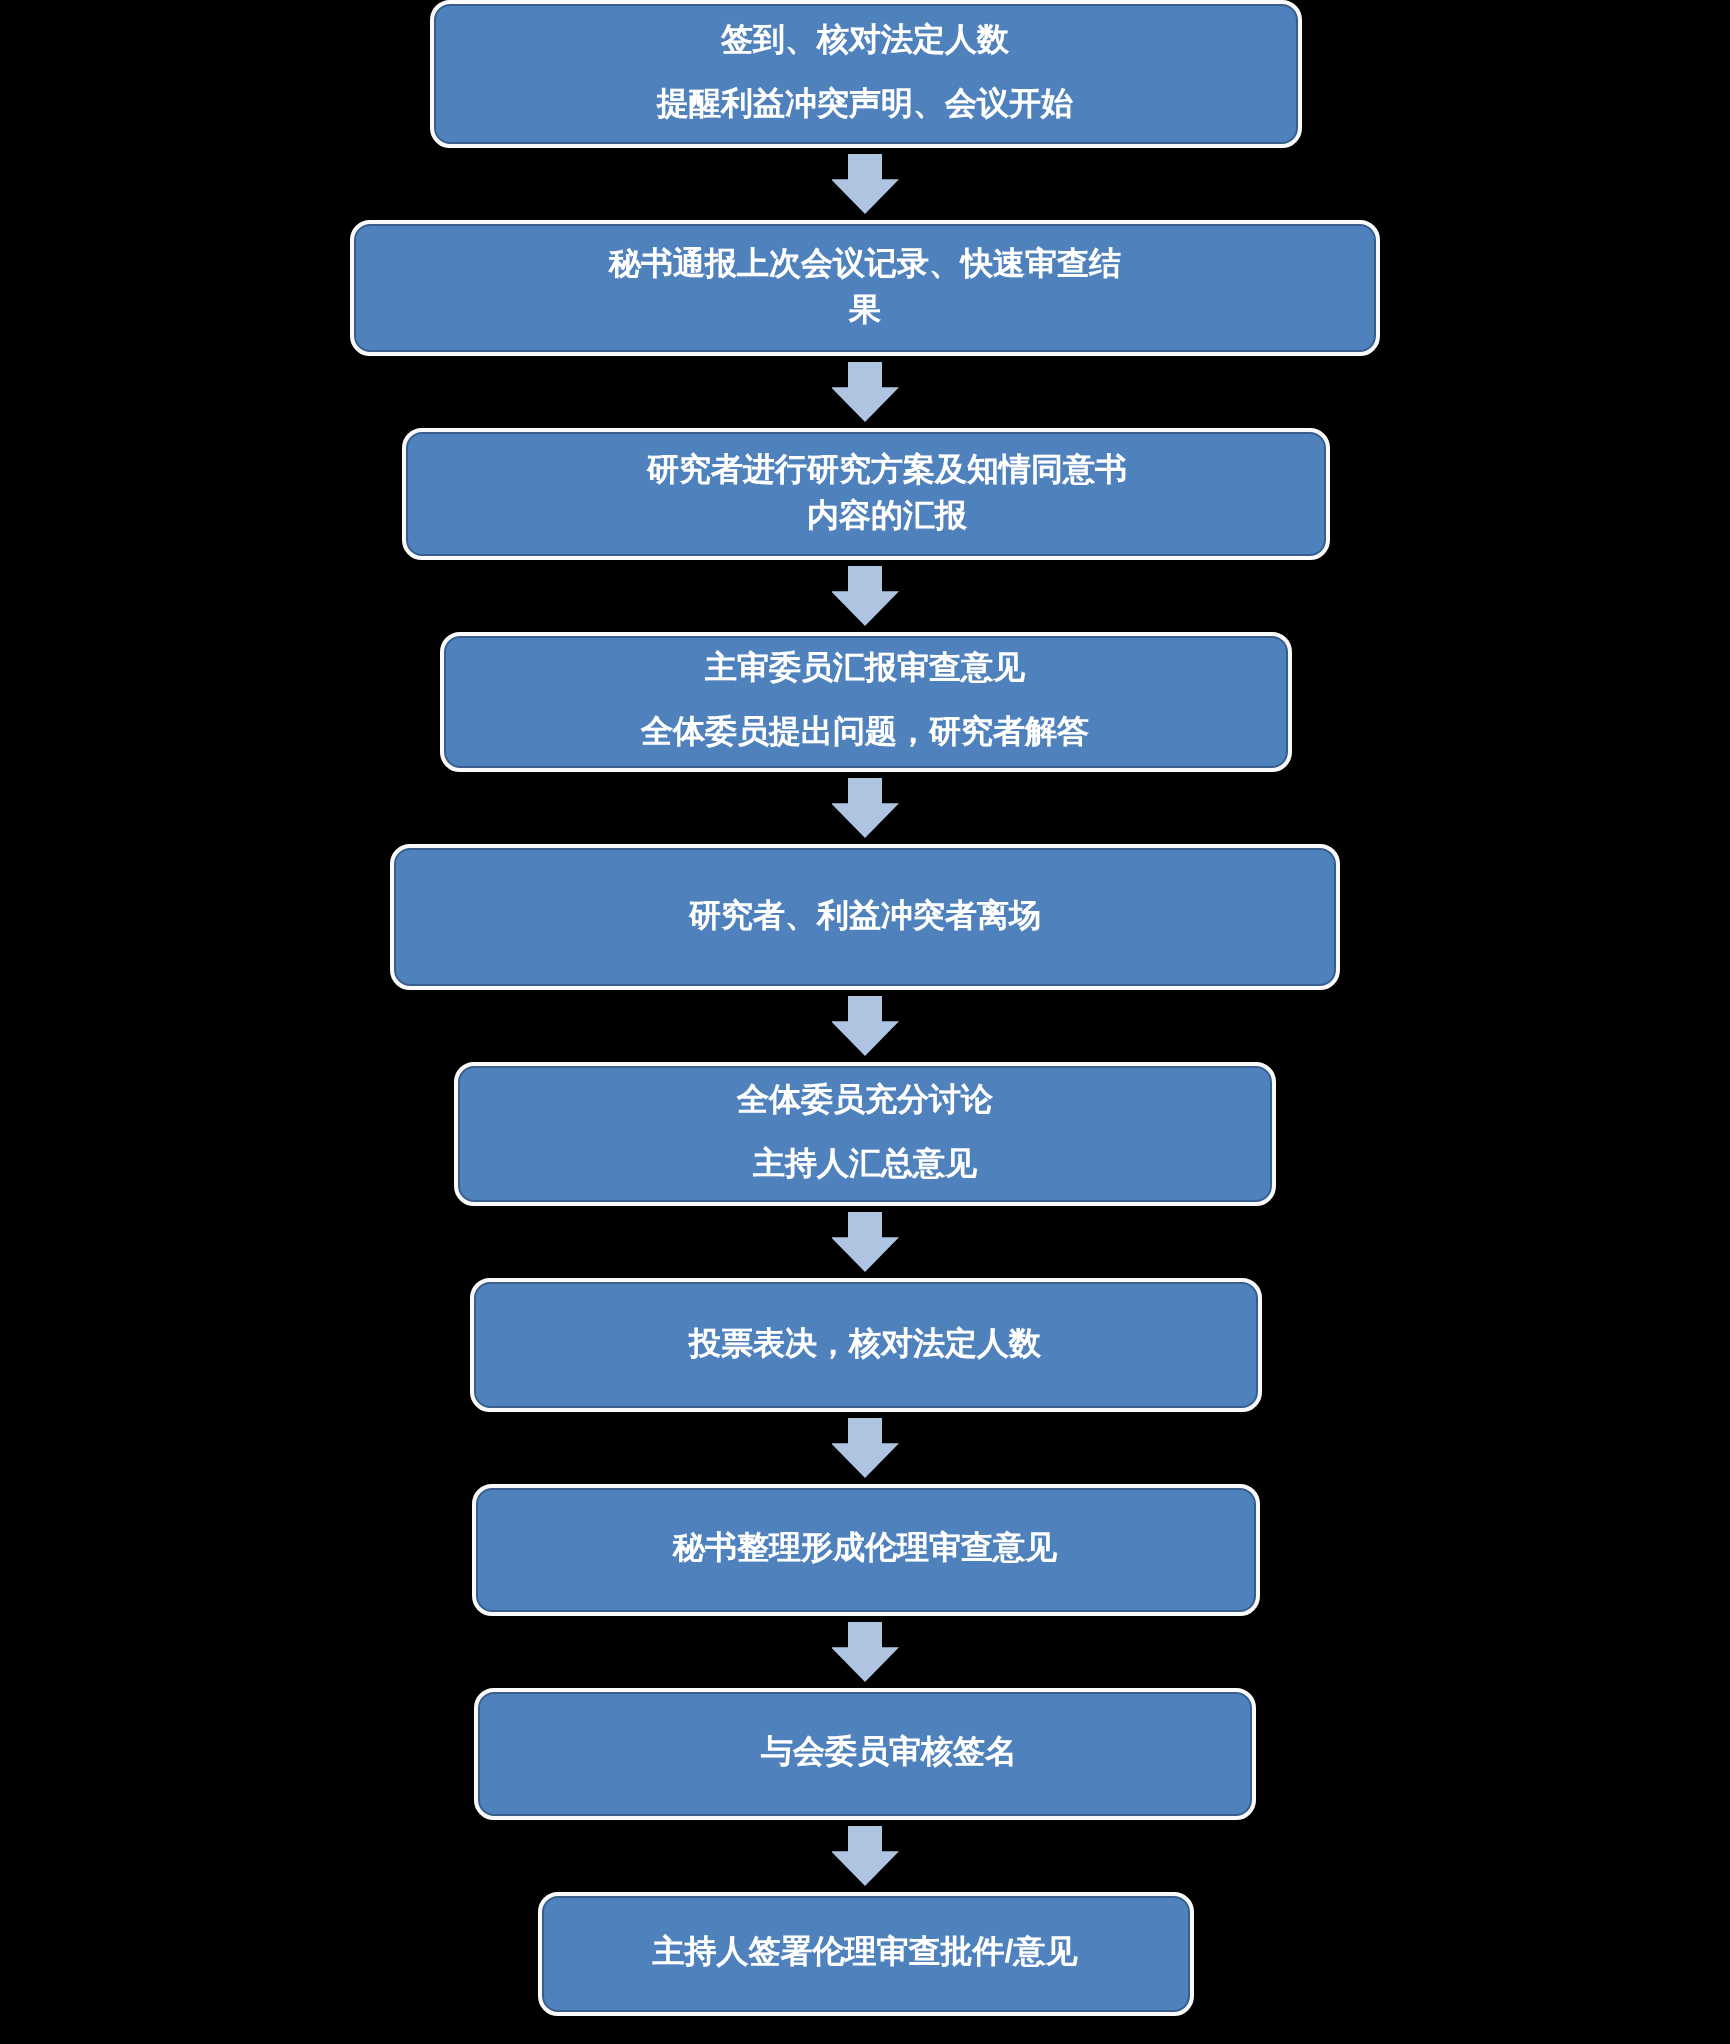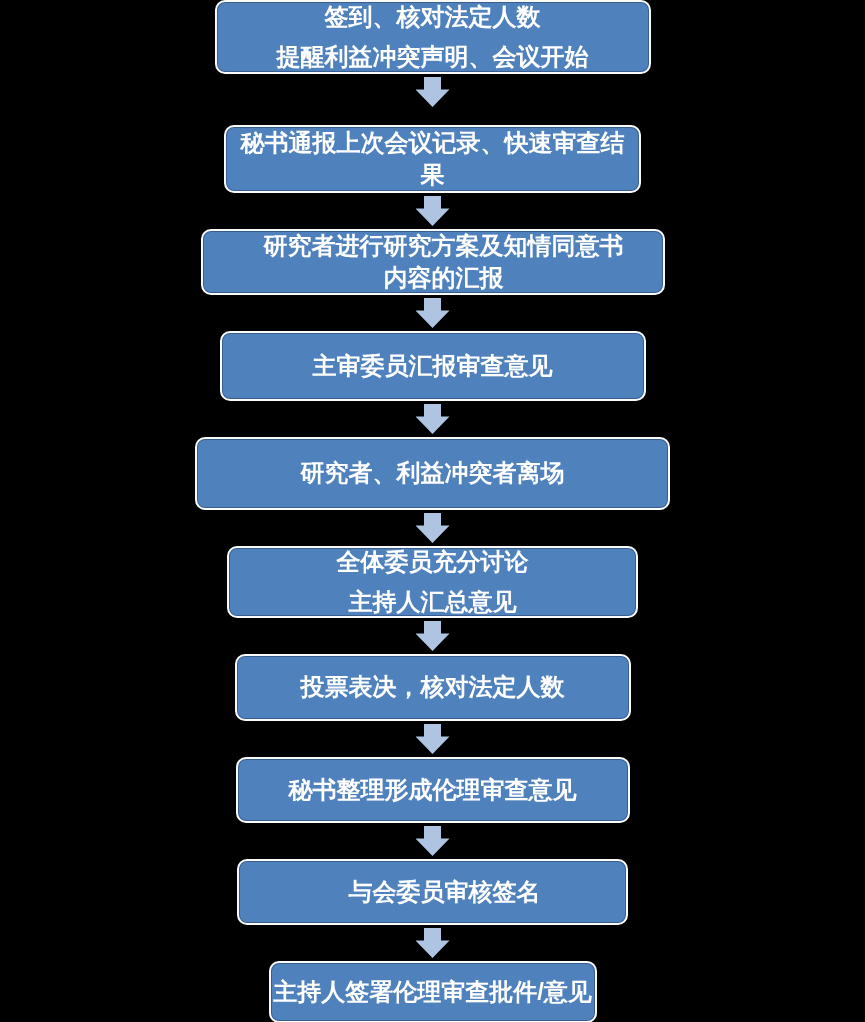--- a/index.html
+++ b/index.html
@@ -21,37 +21,37 @@
     align-items: center;
     padding-top: 2px;
     box-sizing: border-box;
   }
   .box {
     background: var(--box-fill, #4f81bd);
     border: 2px solid var(--box-border, #fafafa);
     border-radius: 10px;
     box-shadow: inset 0 0 0 1px rgba(38, 66, 104, 0.55);
     color: var(--text-color, #ffffff);
-    font-size: 24px;
+    font-size: 16px;
     font-weight: bold;
     display: flex;
     flex-direction: column;
     justify-content: center;
     align-items: center;
     text-align: center;
     box-sizing: border-box;
     flex: 0 0 auto;
     line-height: 1.1;
   }
   .box.loose { row-gap: 14px; }
   .box.tight { row-gap: 5px; }
   .box .line { white-space: nowrap; }
   
   .box[data-idx="0"] { width: 436px; min-height: 74px; margin-top: -2px; }
-  .box[data-idx="1"] { width: 417px; min-height: 68px; margin-top: 15px; }
+  .box[data-idx="1"] { width: 515px; min-height: 68px; }
   .box[data-idx="2"] { width: 464px; min-height: 66px; padding-left: 22px; }
   .box[data-idx="3"] { width: 426px; min-height: 70px; }
   .box[data-idx="4"] { width: 475px; min-height: 73px; }
   .box[data-idx="5"] { width: 411px; min-height: 72px; font-family: Liberation Serif, serif; }
   .box[data-idx="6"] { width: 396px; min-height: 67px; }
   .box[data-idx="7"] { width: 394px; min-height: 66px; }
   .box[data-idx="8"] { width: 391px; min-height: 66px; padding-left: 24px; }
   .box[data-idx="9"] { width: 328px; min-height: 62px; }
   .arrow {
     width: 34px;
@@ -76,20 +76,21 @@
       <div class="line">果</div>
     </div>
     <div class="arrow"></div>
     <div class="box tight" data-idx="2">
       <div class="line">研究者进行研究方案及知情同意书</div>
       <div class="line">内容的汇报</div>
     </div>
     <div class="arrow"></div>
     <div class="box loose" data-idx="3">
       <div class="line">主审委员汇报审查意见</div>
+      <div class="line">全体委员提出问题，研究者解答</div>
     </div>
     <div class="arrow"></div>
     <div class="box single" data-idx="4">
       <div class="line">研究者、利益冲突者离场</div>
     </div>
     <div class="arrow"></div>
     <div class="box loose" data-idx="5">
       <div class="line">全体委员充分讨论</div>
       <div class="line">主持人汇总意见</div>
     </div>

